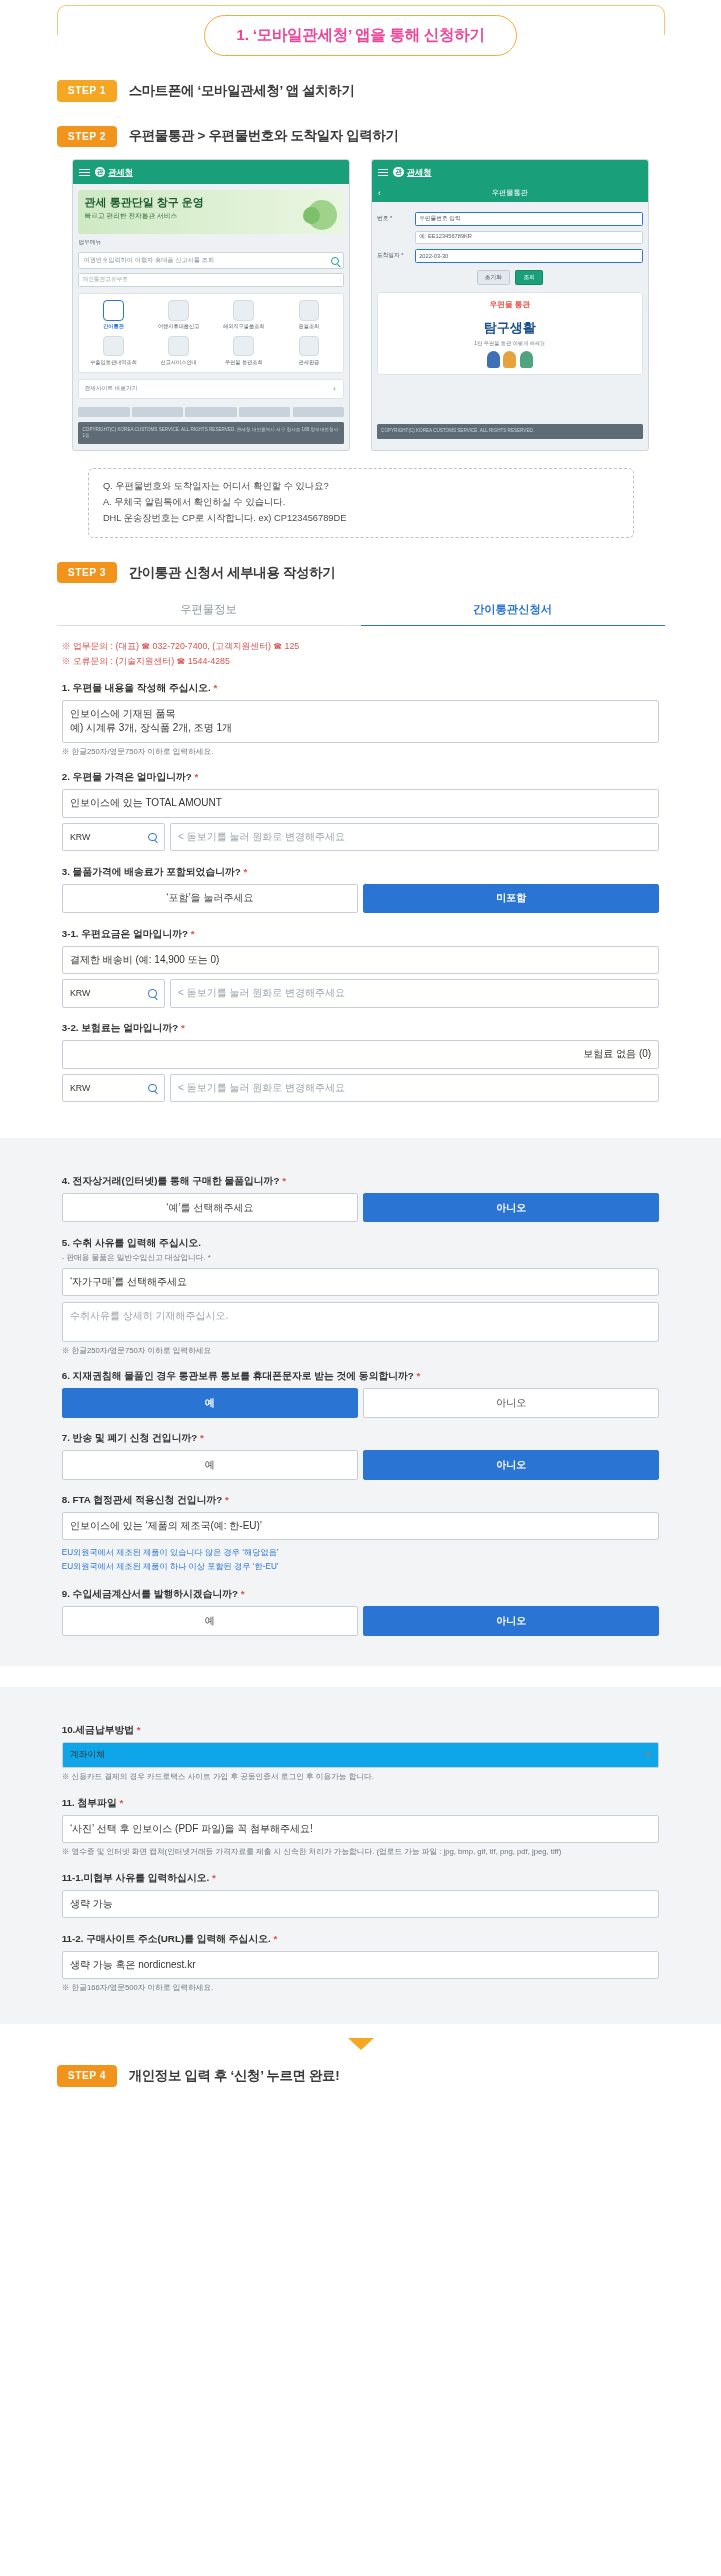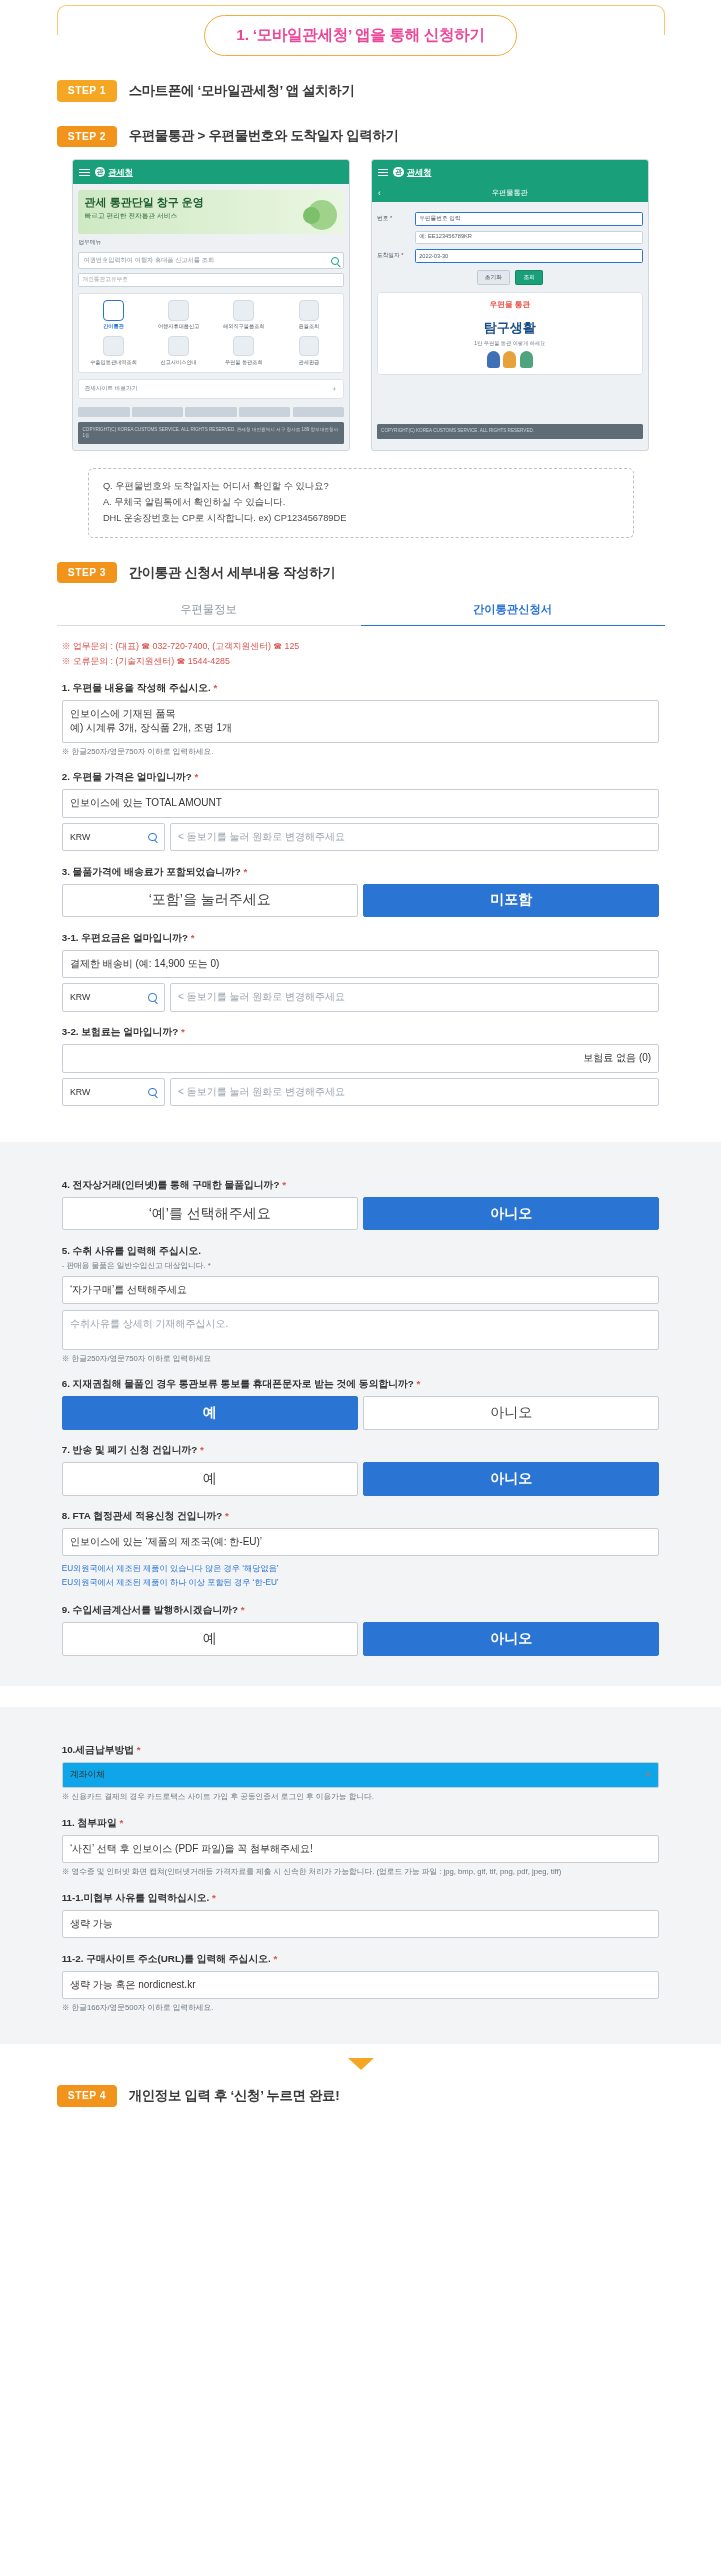--- a/index.html
+++ b/index.html
@@ -259,21 +259,21 @@
     width:8.2px;height:8.2px;border:1px solid #2a74d4;border-radius:50%;position:relative;
     margin-left:auto;
   }
   .currency .mag2:after{
     content:"";position:absolute;right:-2.6px;bottom:-2.1px;width:4.1px;height:1px;background:#2a74d4;
     transform:rotate(45deg);
   }
   .grow { flex:1; }
   .choice2 { display:flex; gap:5.2px; margin-top:5.2px; }
   .choice {
-    flex:1;text-align:center;padding:6.7px 0;border-radius:2.1px;font-size:14px;
+    flex:1;text-align:center;padding:6.7px 0;border-radius:2.1px;font-size:10px;
     border:0.5px solid #c7ced5;background:#fff;color:#444;
   }
   .choice.sel { background:#2a74d4;border-color:#2a74d4;color:#fff;font-weight:bold; }
   .selectbox {
     border:0.5px solid #c7ced5;border-radius:2.1px;background:#0ea5e9;padding:6.2px 7.2px;
     font-size:8.8px;color:#333;display:flex;align-items:center;
   }
   .selectbox:after{
     content:"";margin-left:auto;width:0;height:0;border-left:3.6px solid transparent;
     border-right:3.6px solid transparent;border-top:4.6px solid #7b858e;

